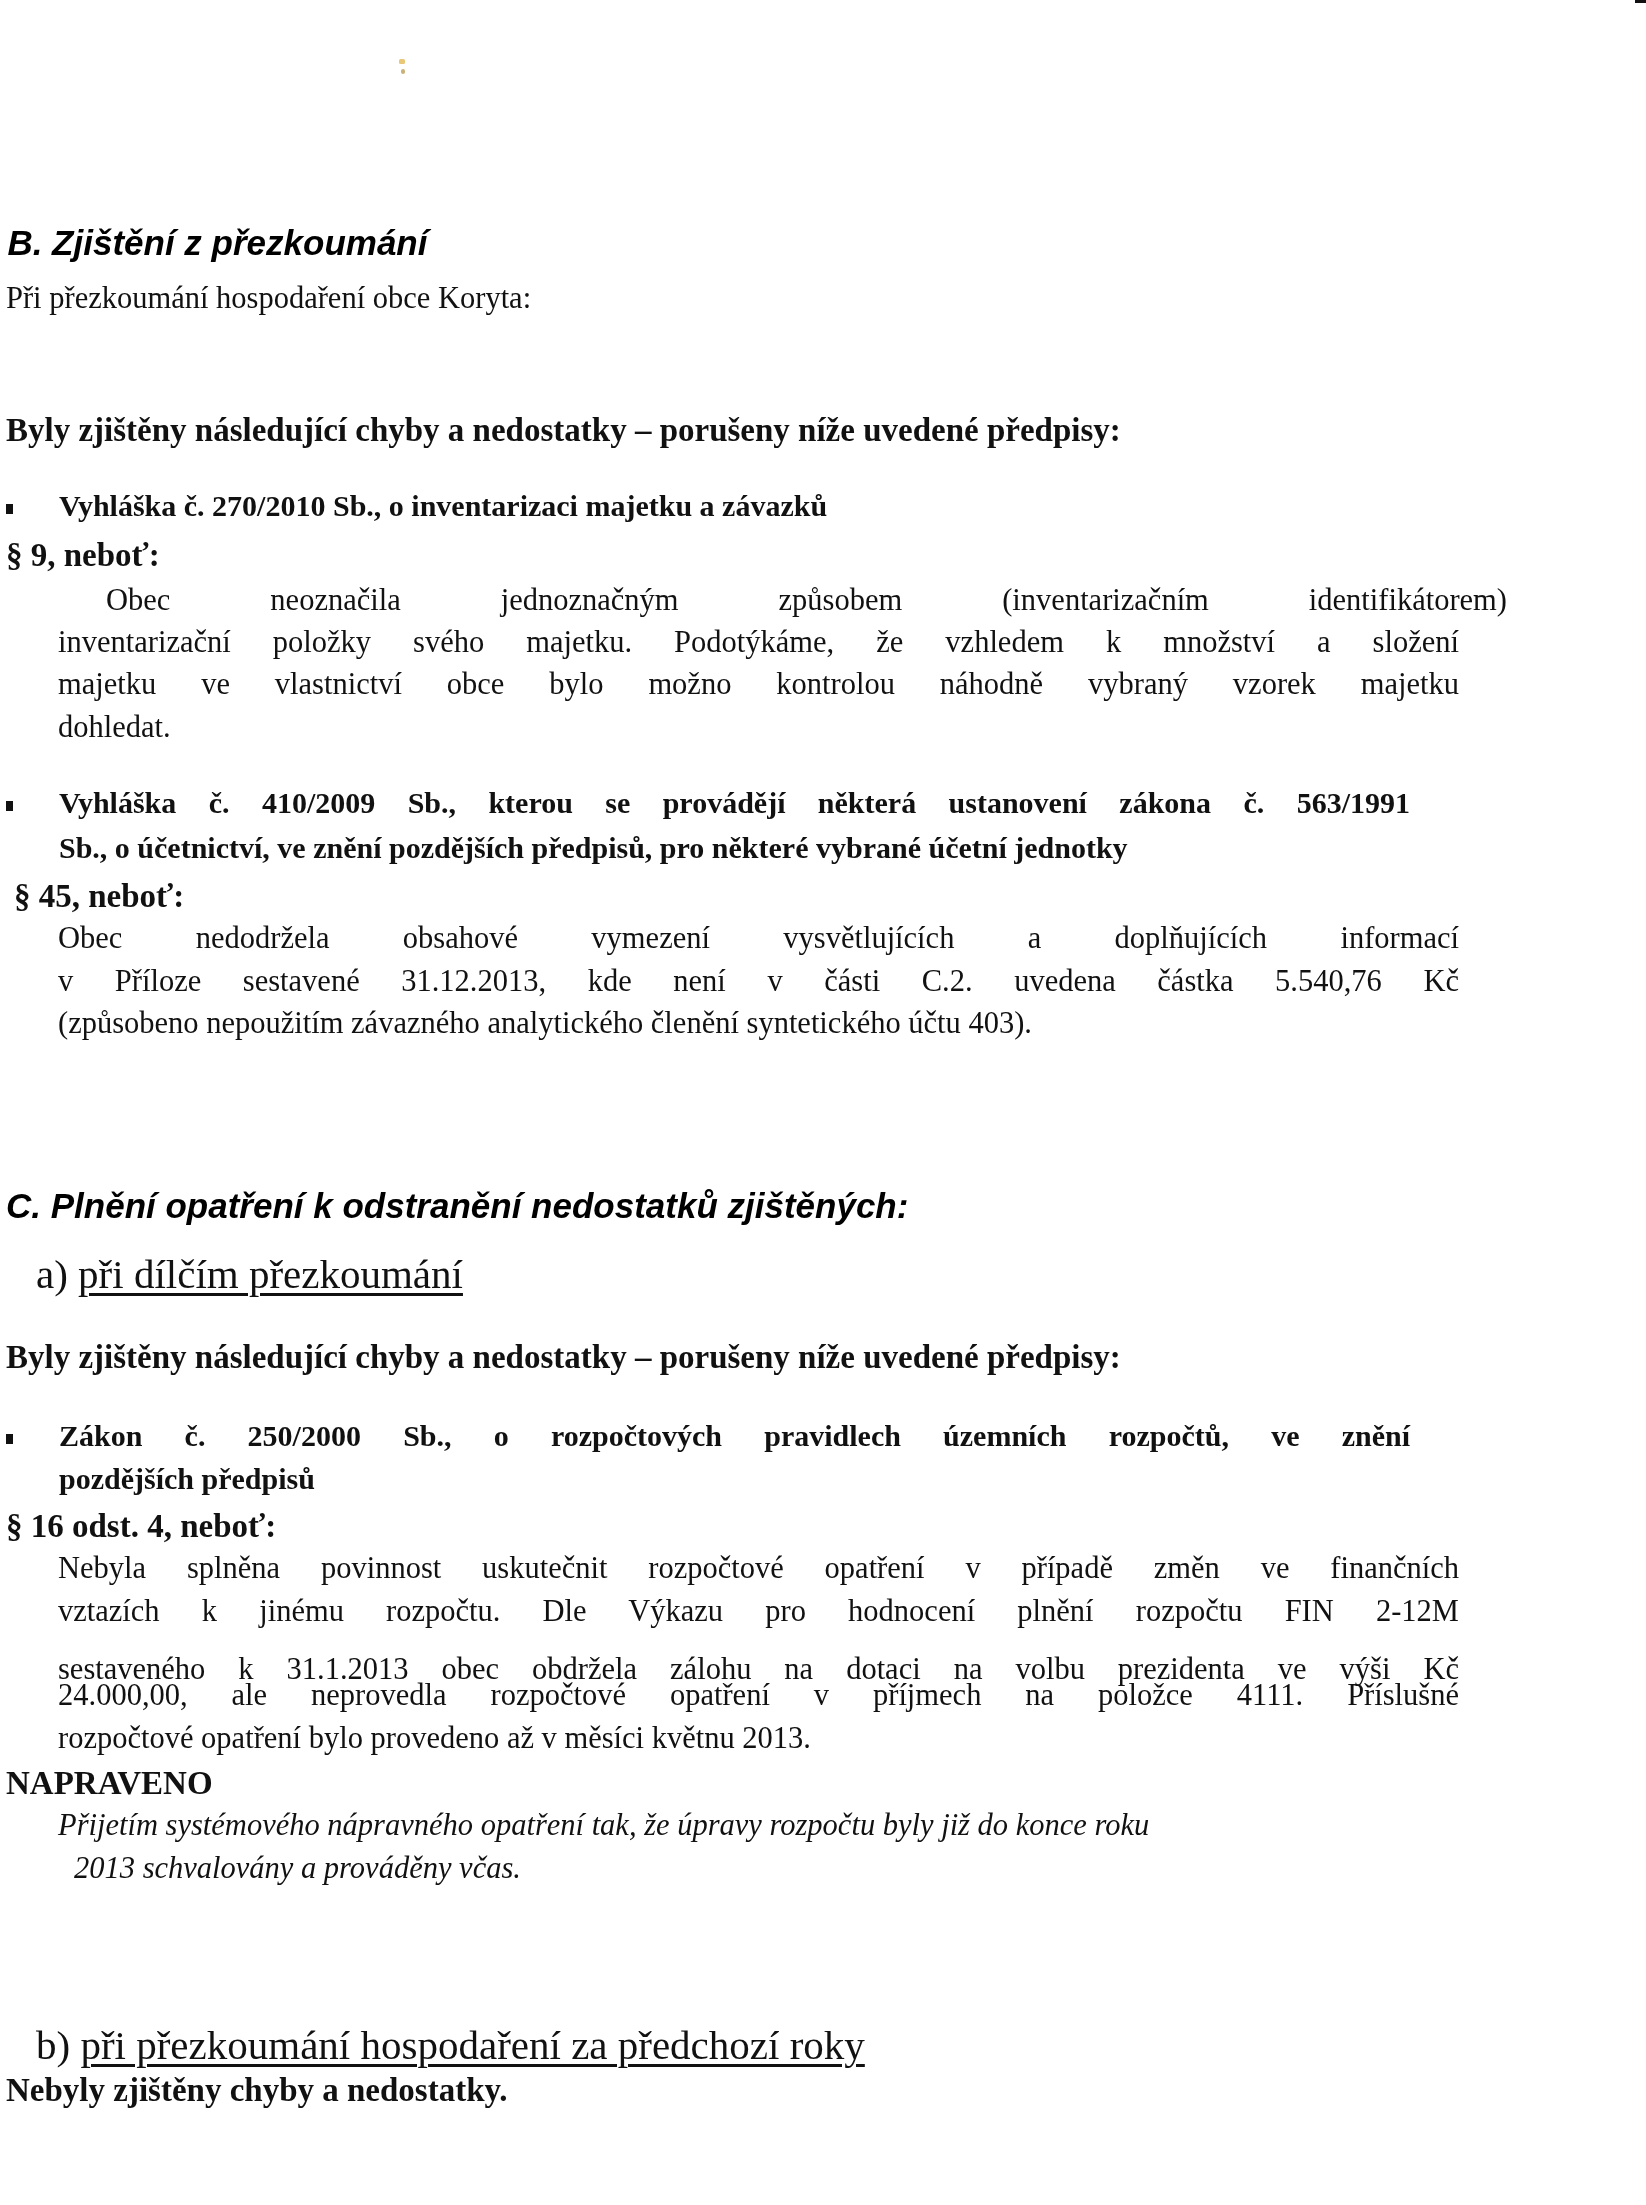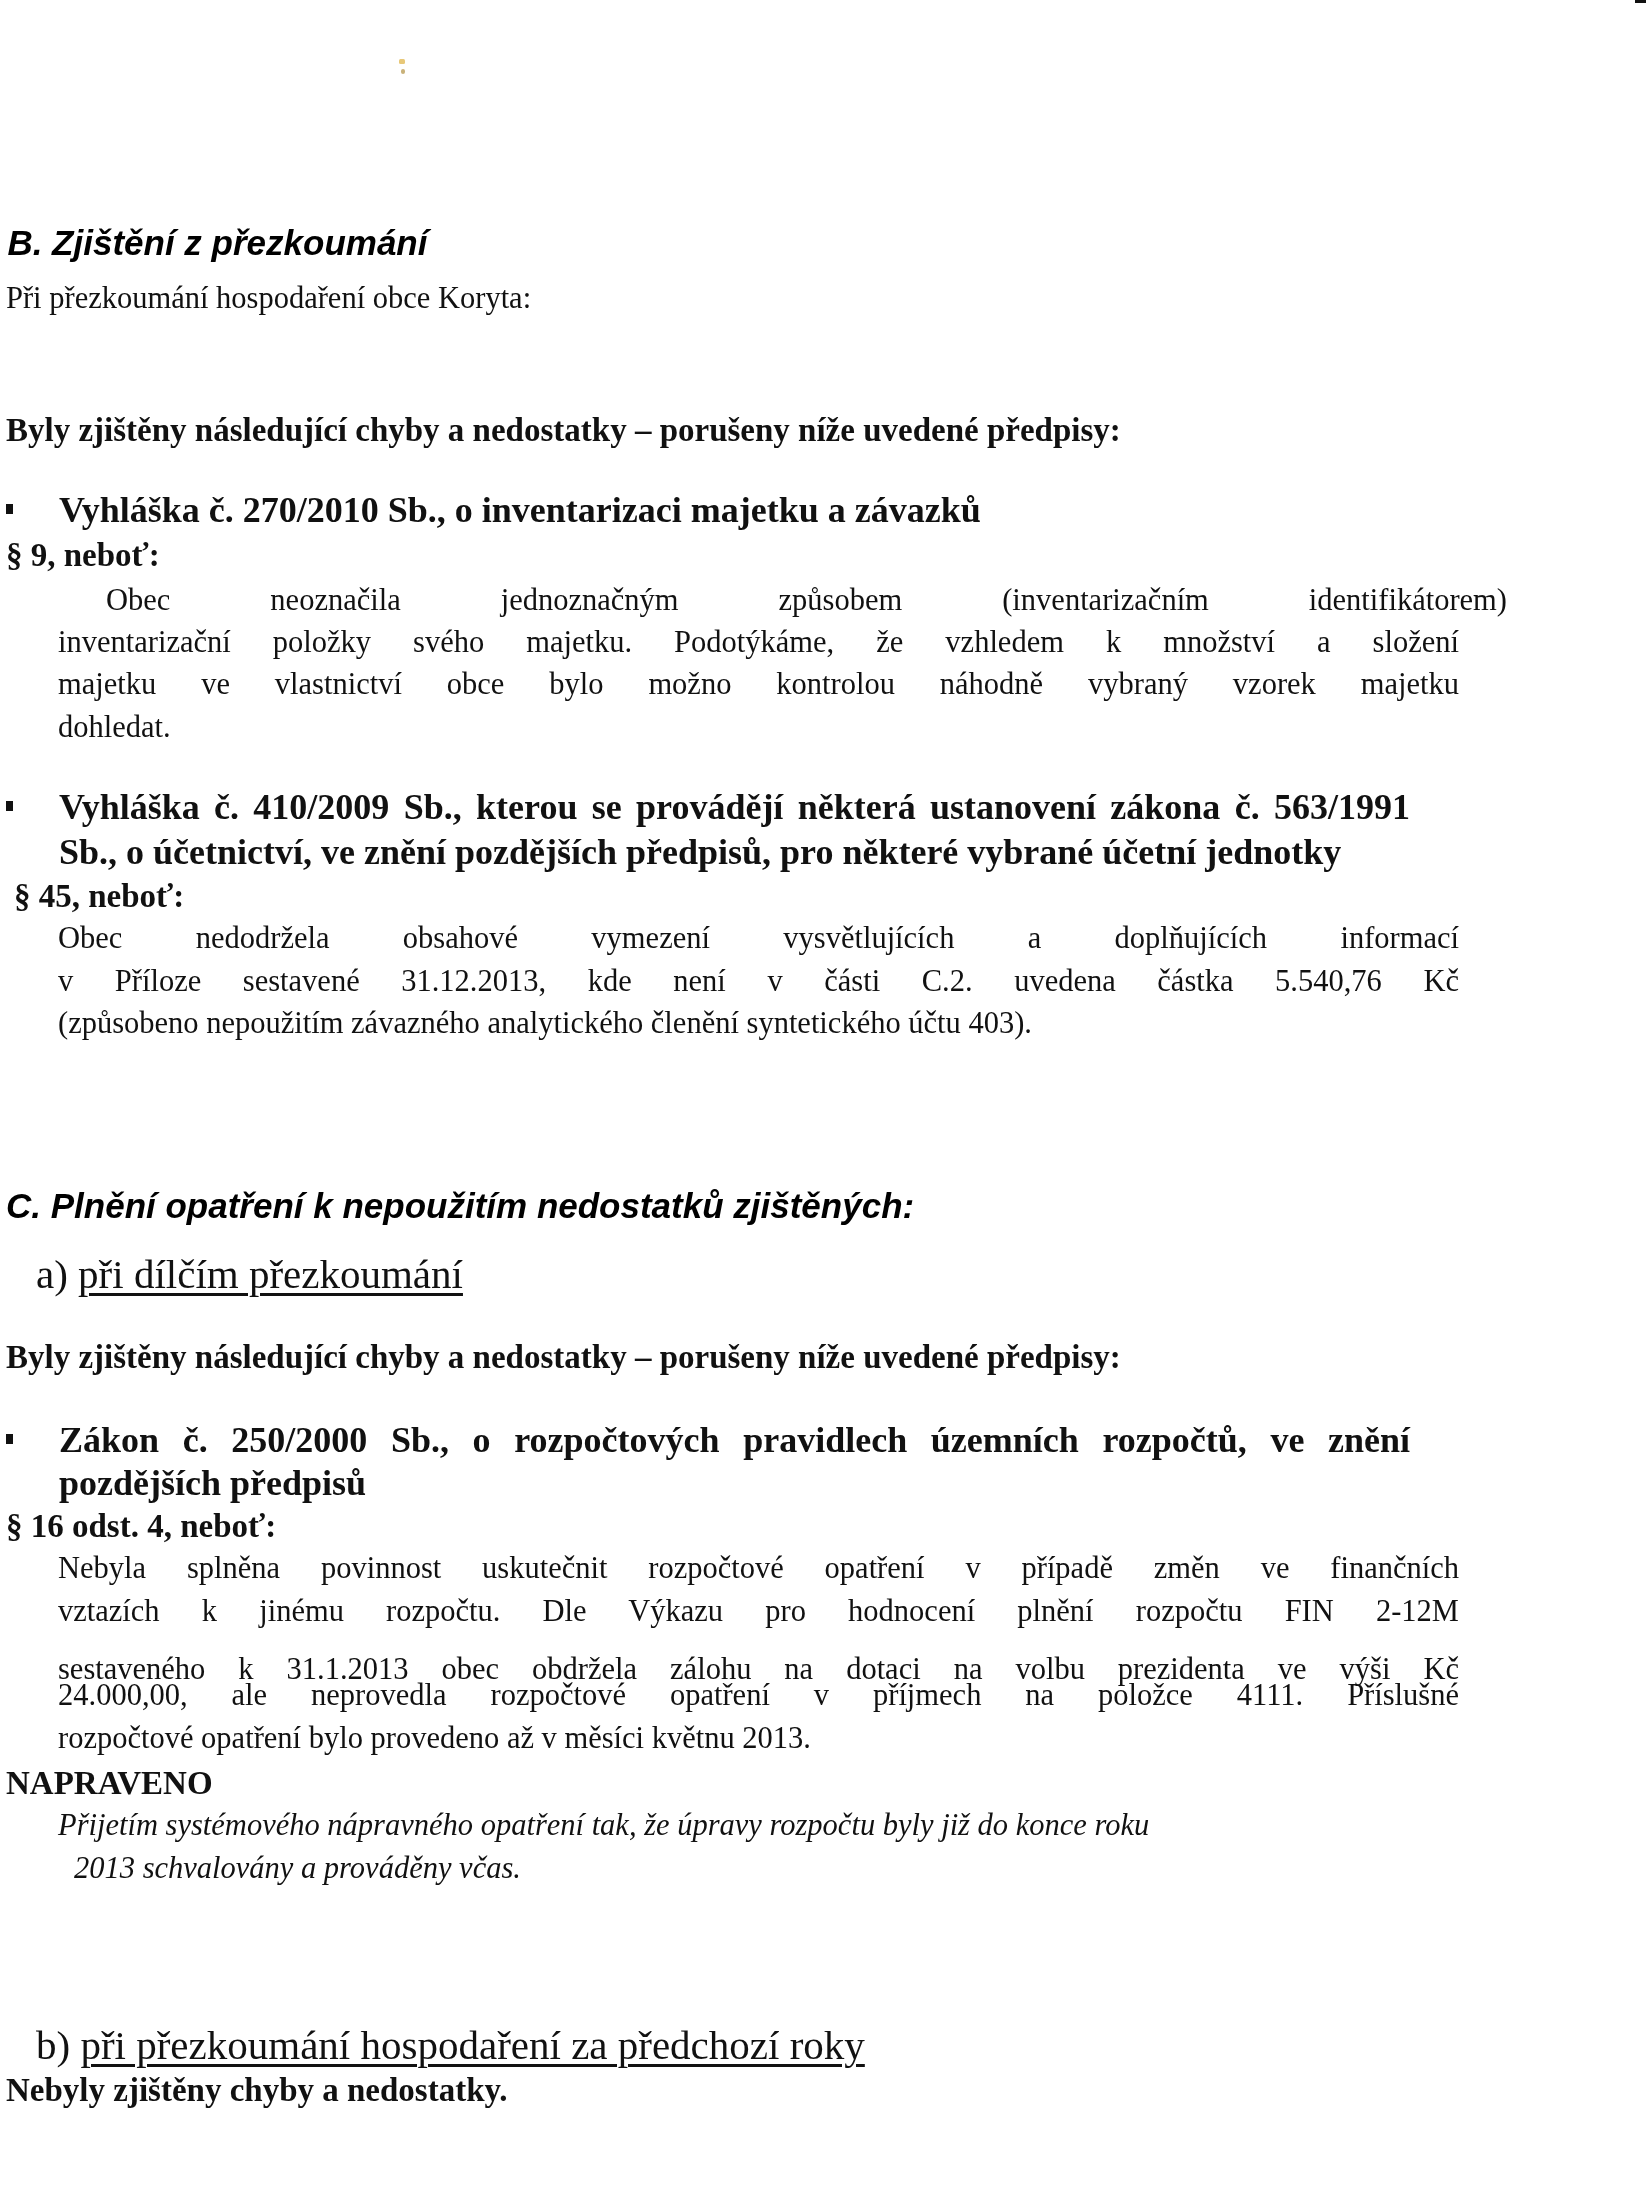--- a/index.html
+++ b/index.html
@@ -13,21 +13,21 @@
     .speck::before { content: ""; position: absolute; left: 0; top: 0; width: 6px; height: 5.2px; background: #e8c878; border-radius: 1.5px; }
     .speck::after { content: ""; position: absolute; left: 2.2px; top: 10.4px; width: 3.7px; height: 4.5px; background: #c9b27a; border-radius: 2.2px; }
 
     .abs { position: absolute; white-space: nowrap; }
     .section-heading {
       font-family: "Liberation Sans", sans-serif; font-weight: bold; font-style: italic;
       font-size: 35px; letter-spacing: 0px; color: #000000;
     }
     .intro { font-size: 30.5px; }
     .bold-line { font-weight: bold; font-size: 33px; }
-    .bullet { font-weight: bold; font-size: 36px; }
+    .bullet { font-weight: bold; font-size: 30px; }
     .bullet-mark { position: absolute; left: 0; width: 7.4px; height: 10.4px; background: #111; }
     .para-line { font-size: 30.5px; }
     .justify { width: 1401px; text-align: justify; text-align-last: justify; display: block; white-space: normal; }
     .italic { font-style: italic; }
     .sub-heading { font-weight: normal; font-size: 41px; margin-left: 30px; }
     .sub-heading u { text-decoration: underline; text-decoration-thickness: 3px; text-underline-offset: 4.5px; }
   </style>
 </head>
 <body>
 
@@ -55,21 +55,21 @@
     <span class="bullet-mark" style="top:15px;"></span>
     <span class="justify" style="position:absolute; left:53px; width:1351px;">Vyhláška č. 410/2009 Sb., kterou se provádějí některá ustanovení zákona č. 563/1991</span>
   </div>
   <div class="abs bullet" style="left:59px; top:831px;">Sb., o účetnictví, ve znění pozdějších předpisů, pro některé vybrané účetní jednotky</div>
   <div class="abs bold-line" style="left:14px; top:878px;">§ 45, neboť:</div>
   <div class="abs para-line justify" style="left:58px; top:921px;">Obec nedodržela obsahové vymezení vysvětlujících a doplňujících informací</div>
   <div class="abs para-line justify" style="left:58px; top:964px;">v Příloze sestavené 31.12.2013, kde není v části C.2. uvedena částka 5.540,76 Kč</div>
   <div class="abs para-line" style="left:58px; top:1006px;">(způsobeno nepoužitím závazného analytického členění syntetického účtu 403).</div>
 </div>
 
-<div class="abs section-heading" style="left:6px; top:1186px;">C. Plnění opatření k nepoužitím nedostatků zjištěných:</div>
+<div class="abs section-heading" style="left:6px; top:1186px;">C. Plnění opatření k odstranění nedostatků zjištěných:</div>
 <div class="abs sub-heading" style="left:6px; top:1250px;">
   <span>a) </span><u>při dílčím přezkoumání</u>
 </div>
 <div class="abs bold-line" style="left:6px; top:1339px;">Byly zjištěny následující chyby a nedostatky – porušeny níže uvedené předpisy:</div>
 
 <div>
   <div class="abs bullet" style="left:6px; top:1419px; width:1412px;">
     <span class="bullet-mark" style="top:15px;"></span>
     <span class="justify" style="position:absolute; left:53px; width:1351px;">Zákon č. 250/2000 Sb., o rozpočtových pravidlech územních rozpočtů, ve znění</span>
   </div>

